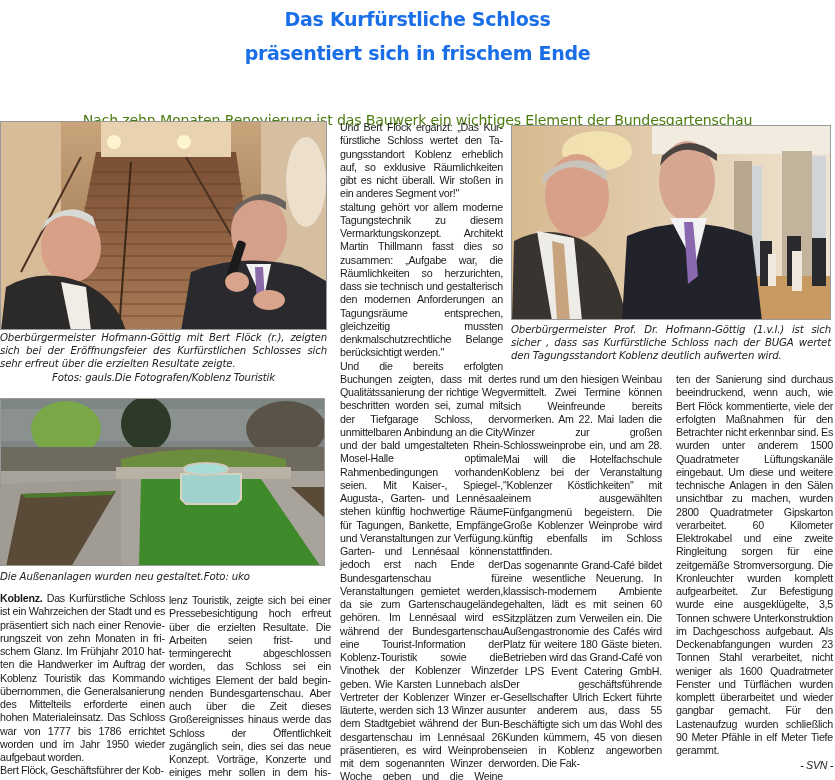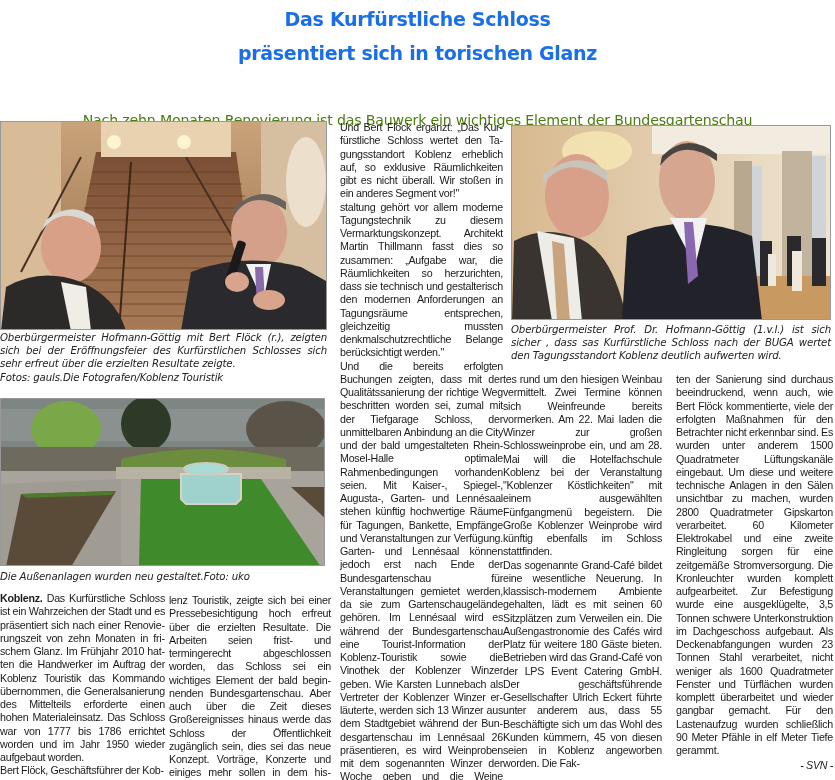--- a/index.html
+++ b/index.html
@@ -19,40 +19,40 @@
       letter-spacing: -0.2px;
     }
 
     .photo { position: absolute; overflow: hidden; border: 1px solid #999; }
 
     .caption {
       position: absolute; font-family: "DejaVu Sans", sans-serif; font-style: italic;
       font-size: 10.2px; line-height: 13.2px; color: #222; text-align: justify;
       letter-spacing: -0.15px;
     }
-    .credit { text-align: left; display: block; }
+    .credit { text-align: center; display: block; }
 
     .col {
       position: absolute; font-family: "Liberation Sans", sans-serif;
       font-size: 10.7px; line-height: 13.25px; color: #1a1a1a;
       text-align: justify; hyphens: manual; letter-spacing: -0.25px;
       word-spacing: -0.3px;
     }
     .col p { margin: 0; }
     .lead-word { font-weight: bold; }
     .sig { font-style: italic; text-align: right; display: block; margin-top: 2px; }
 
     svg { display: block; }
   </style>
 </head>
 <body>
 
 <h1 class="headline">
   <span>Das Kurfürstliche Schloss</span><br>
-  <span>präsentiert sich in torischen Glanz</span>
+  <span>präsentiert sich in frischem Ende</span>
 </h1>
 <div class="subhead">Nach zehn Monaten Renovierung ist das Bauwerk ein wichtiges Element der Bundesgartenschau</div>
 
 <div class="photo" style="left:0; top:121px; width:327px; height:209px;">
   <svg width="327" height="209" viewBox="0 0 327 209">
     <defs>
       <linearGradient id="wall1" x1="0" y1="0" x2="0" y2="1">
         <stop offset="0" stop-color="#c9a37a"></stop>
           <stop offset="1" stop-color="#8f6a47"></stop>
       </linearGradient>

